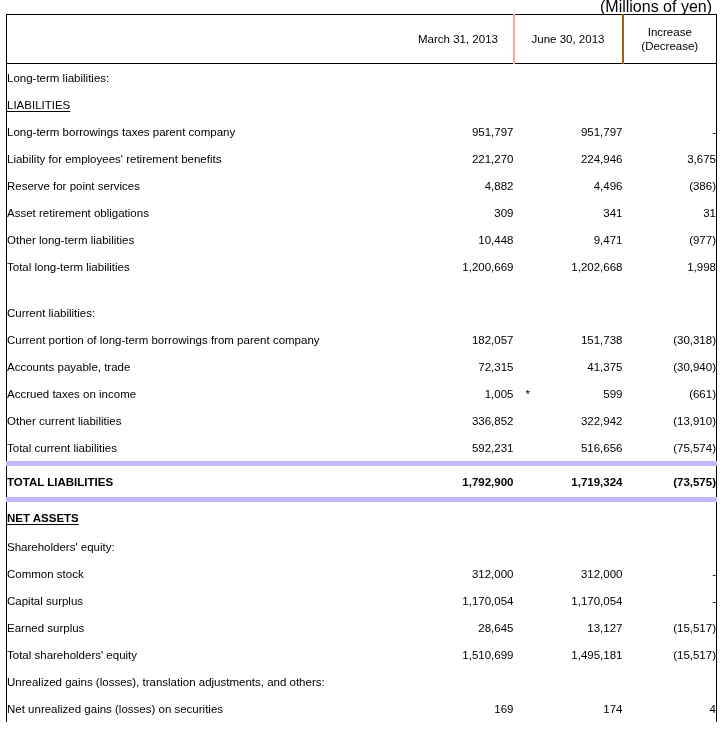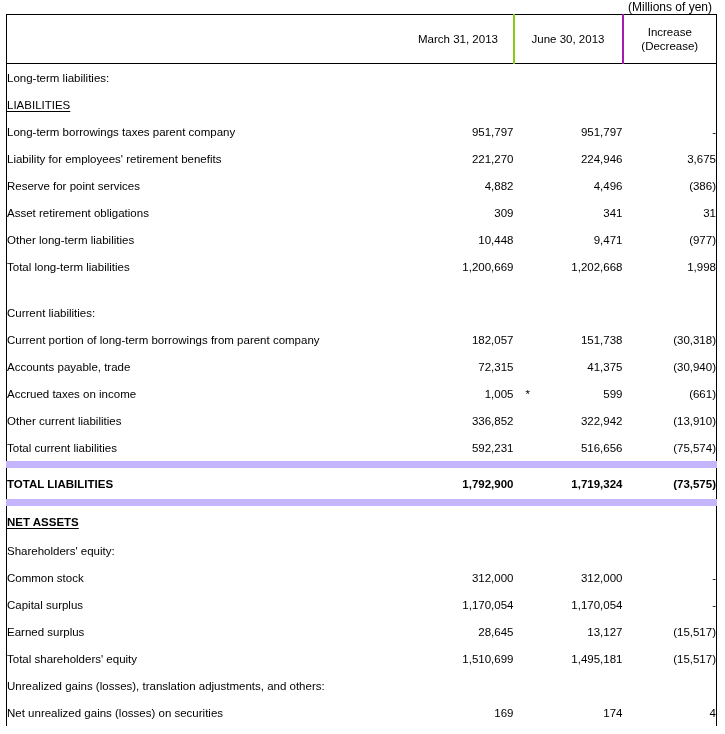--- a/index.html
+++ b/index.html
@@ -21,21 +21,21 @@
     box-sizing: border-box;
   }
 
   
   .units-caption {
     position: absolute;
     top: 0px;
     left: 0;
     width: 712px;
     text-align: right;
-    font-size: 12px;
+    font-size: 16px;
     line-height: 14px;
     white-space: nowrap;
   }
 
   
   .bs-table {
     position: absolute;
     top: 14px;
     left: 6px;
     width: 710px;
@@ -64,22 +64,22 @@
   .bs-table { border-left: 1px solid #000; border-right: 1px solid #000; }
   tr.row-top td { border-top: 1px solid #000; }
 
   
   .hdr td {
     height: 48px;
     text-align: center;
     border-bottom: 1px solid #000;
     line-height: 14px;
   }
-  .hdr .cell-jun { border-right: 2px solid #a21caf; }
-  .hdr .cell-mar { border-right: 2px solid #84cc16; }
+  .hdr .cell-jun { border-right: 2px solid #a16207; }
+  .hdr .cell-mar { border-right: 2px solid #fca5a5; }
 
   
   .drow td { height: 27px; }
   .drow.tall td { height: 31px; font-weight: bold; }
   .drow.gap td  { height: 19px; }
 
   .lbl {
     padding-left: 2px;
     white-space: nowrap;
     overflow: hidden;
@@ -105,21 +105,21 @@
 
   
   .ind0 { padding-left: 2px; }
   .ind1 { padding-left: 8px; }
   .ind2 { padding-left: 20px; }
 
   .underline-text {
     text-decoration: underline;
     text-underline-offset: 2px;
   }
-  .rule-bottom td { border-bottom: 7px solid #c4b5fd; }
+  .rule-bottom td { border-bottom: 5px solid #c4b5fd; }
 </style>
 </head>
 <body>
 
 <div id="sheet">
 
   <div class="units-caption">(Millions of yen)</div>
 
   <table class="bs-table">
     <colgroup>

